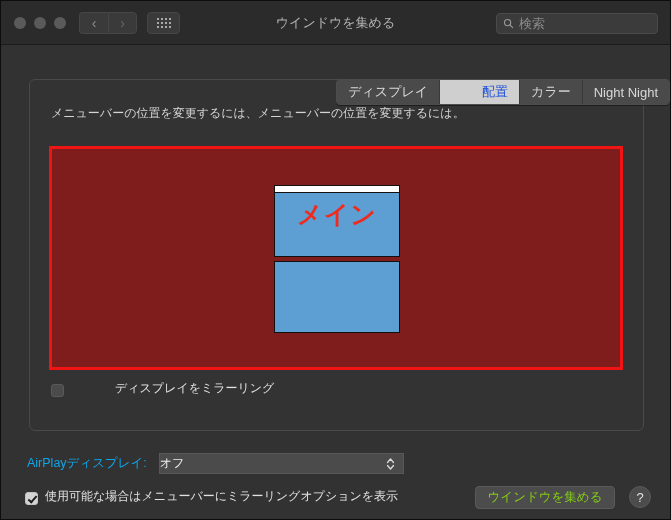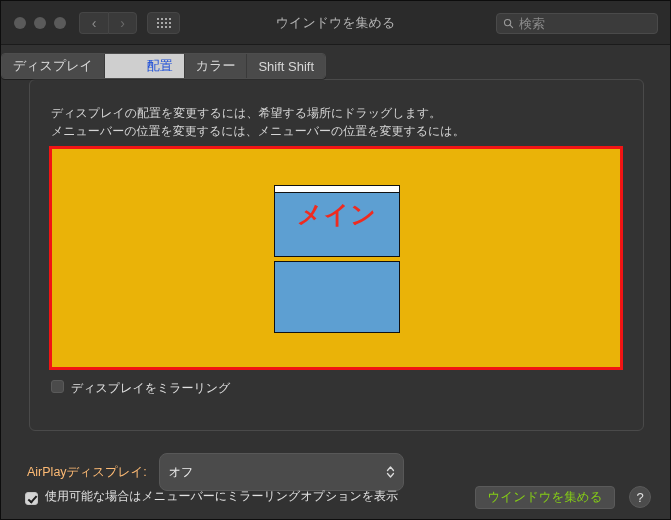--- a/index.html
+++ b/index.html
@@ -121,25 +121,25 @@
     font-size: 13px;
     font-family: inherit;
     width: 120px;
     padding: 0;
   }
   #search-input::placeholder { color: #8c8c8c; }
 
   
   #tabbar {
     position: absolute;
-    top: 52px;
+    top: 78px;
     left: 0;
     right: 0;
     display: flex;
-    justify-content: flex-start;
+    justify-content: flex-end;
     z-index: 5;
   }
   #tabs {
     display: flex;
     height: 24px;
     border-radius: 4px;
     overflow: hidden;
     border: 1px solid #4d4d4d;
     box-shadow: 0 1px 0 rgba(0,0,0,.4);
   }
@@ -183,21 +183,21 @@
     line-height: 18px;
   }
 
   
   #arrangement {
     position: absolute;
     left: 19px;
     top: 66px;
     width: 574px;
     height: 224px;
-    background: #eab308;
+    background: #7f1d1d;
     border: 3px solid #f11414;
     box-sizing: border-box;
   }
   .display-box {
     position: absolute;
     background: #5d9fd2;
     border: 1px solid #111111;
     box-sizing: border-box;
   }
   #display-main {
@@ -234,21 +234,22 @@
     line-height: 1;
     white-space: nowrap;
   }
 
   
   #mirror-row {
     position: absolute;
     left: 21px;
     top: 300px;
     display: flex;
-    align-items: flex-start;
+    align-items: flex-end;
+    gap: 44px;
   }
   .cbox {
     width: 13px;
     height: 13px;
     border-radius: 3px;
     box-sizing: border-box;
     flex: 0 0 auto;
     margin-right: 7px;
     position: relative;
   }
@@ -279,36 +280,36 @@
 
   
   #airplay-row {
     position: absolute;
     left: 26px;
     top: 452px;
     display: flex;
     align-items: center;
   }
   #airplay-label {
-    color: #fdba74;
+    color: #0ea5e9;
     font-size: 12.5px;
     margin-right: 12px;
     white-space: nowrap;
   }
   #airplay-select {
     position: relative;
     width: 245px;
-    height: 38px;
+    height: 21px;
     background: #4b4b4b;
     border: 1px solid #585858;
-    border-radius: 8px;
-    box-sizing: border-box;
-    display: flex;
-    align-items: center;
-    padding-left: 9px;
+    border-radius: 0;
+    box-sizing: border-box;
+    display: flex;
+    align-items: center;
+    padding-left: 0;
   }
   #airplay-value {
     color: #ececec;
     font-size: 12px;
   }
   #airplay-chevrons {
     position: absolute;
     right: 8px;
     top: 50%;
     transform: translateY(-50%);
@@ -398,28 +399,27 @@
       </svg>
       <input id="search-input" type="text" placeholder="検索" style="">
     </div>
   </div>
 
   <div id="tabbar">
     <div id="tabs">
       <div class="tab">ディスプレイ</div>
       <div class="tab selected">配置</div>
       <div class="tab">カラー</div>
-      <div class="tab">Shift Shift</div>
+      <div class="tab">Night Night</div>
     </div>
   </div>
 
   <div id="contentbox">
 
     <div id="instructions">
-      <div>ディスプレイの配置を変更するには、希望する場所にドラッグします。</div>
       <div>メニューバーの位置を変更するには、メニューバーの位置を変更するには。</div>
     </div>
 
     <div id="arrangement">
       <div class="display-box" id="display-main">
         <div id="menubar-strip"></div>
         <div id="main-label">メイン</div>
       </div>
       <div class="display-box" id="display-second"></div>
     </div>

